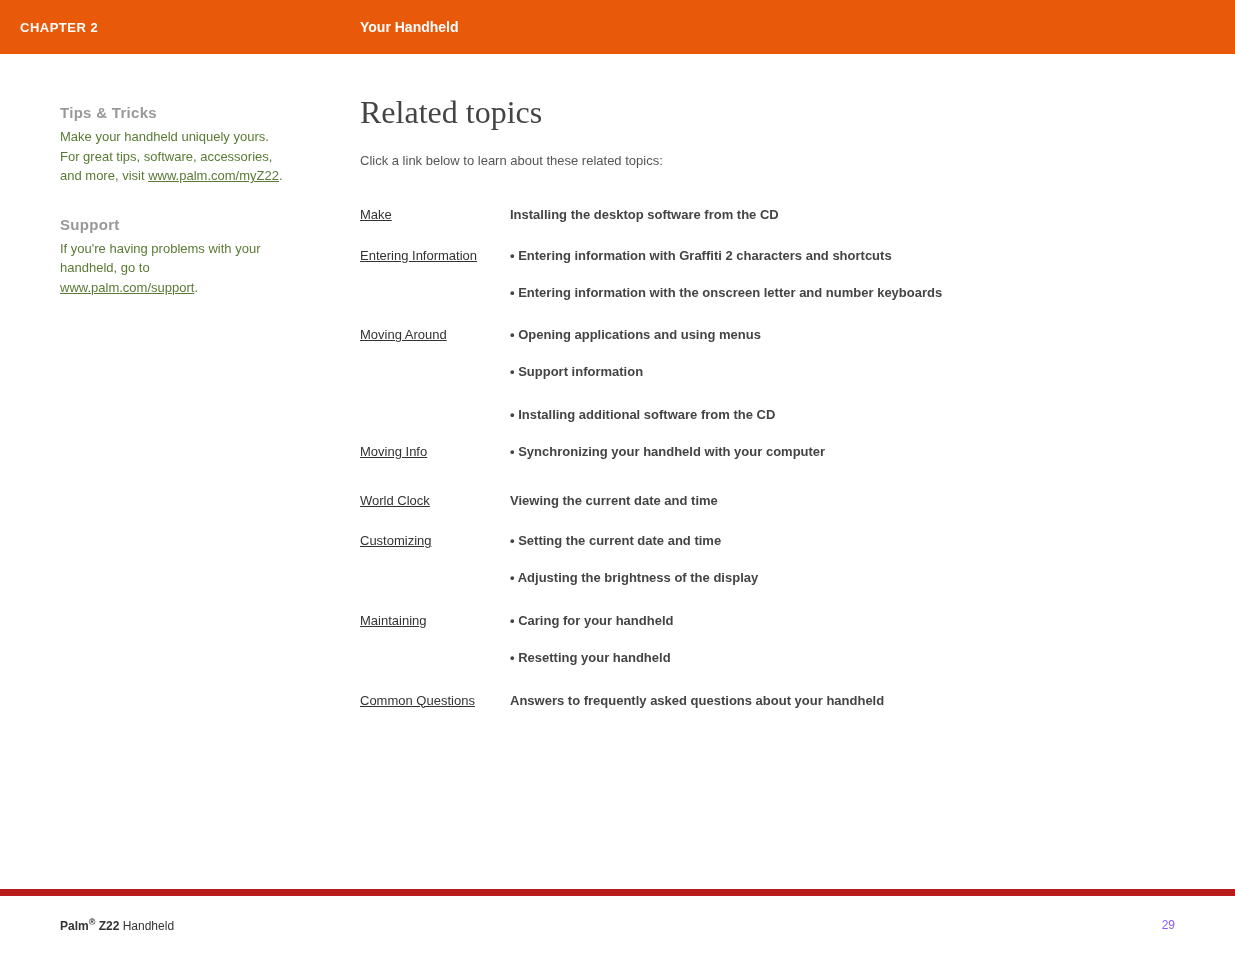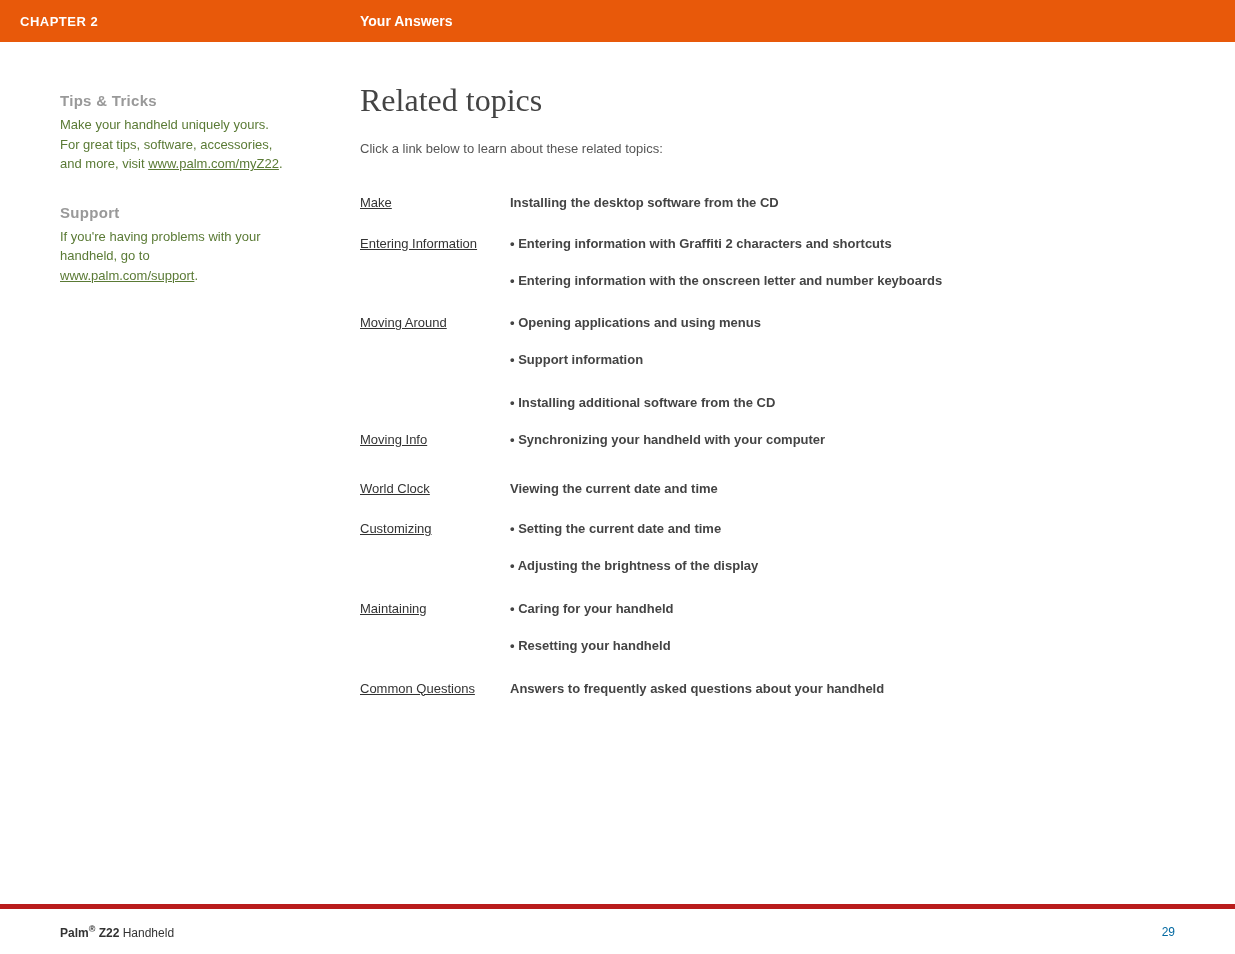--- a/index.html
+++ b/index.html
@@ -11,21 +11,21 @@
       width: 1235px;
       min-height: 954px;
       position: relative;
     }
 
     
     .header-bar {
       background: #e8590a;
       display: flex;
       align-items: center;
-      height: 42px;
+      height: 54px;
       padding: 0 20px;
       gap: 0;
     }
     .header-chapter {
       color: #fff;
       font-weight: bold;
       font-size: 13px;
       letter-spacing: 0.5px;
       min-width: 340px;
     }
@@ -125,49 +125,49 @@
     .bullet-item::before {
       content: "• ";
     }
 
     
     .footer {
       position: absolute;
       bottom: 0;
       left: 0;
       right: 0;
-      height: 50px;
-      border-top: 5px solid #b91c1c;
+      height: 65px;
+      border-top: 7px solid #b91c1c;
       display: flex;
       align-items: center;
       justify-content: space-between;
       padding: 0 60px;
     }
     .footer-left {
       font-size: 12px;
       color: #333;
     }
     .footer-left sup {
       font-size: 9px;
     }
     .footer-right {
       font-size: 12px;
-      color: #0369a1;
+      color: #8b5cf6;
     }
     .spacer-row td {
       padding-top: 2px;
       padding-bottom: 2px;
     }
   </style>
 </head>
 <body>
 
 <div class="header-bar">
   <div class="header-chapter">CHAPTER 2</div>
-  <div class="header-title">Your Answers</div>
+  <div class="header-title">Your Handheld</div>
 </div>
 
 <div class="main-content">
 
   <div class="sidebar">
 
     <div class="sidebar-section">
       <div class="sidebar-section-title">Tips &amp; Tricks</div>
       <div class="sidebar-text">
         <span>Make your handheld uniquely yours. For great tips, software, accessories, and more, visit </span><a class="sidebar-link">www.palm.com/myZ22</a>.

